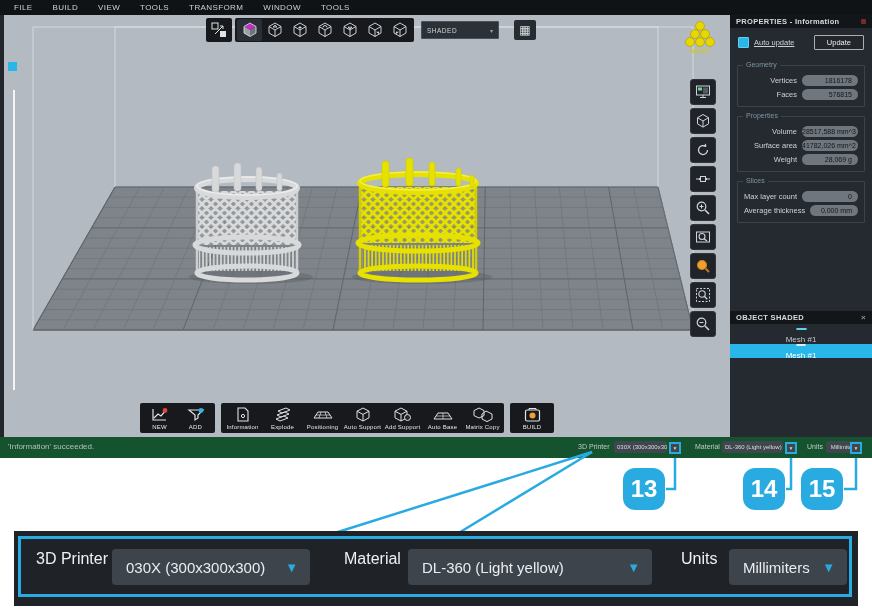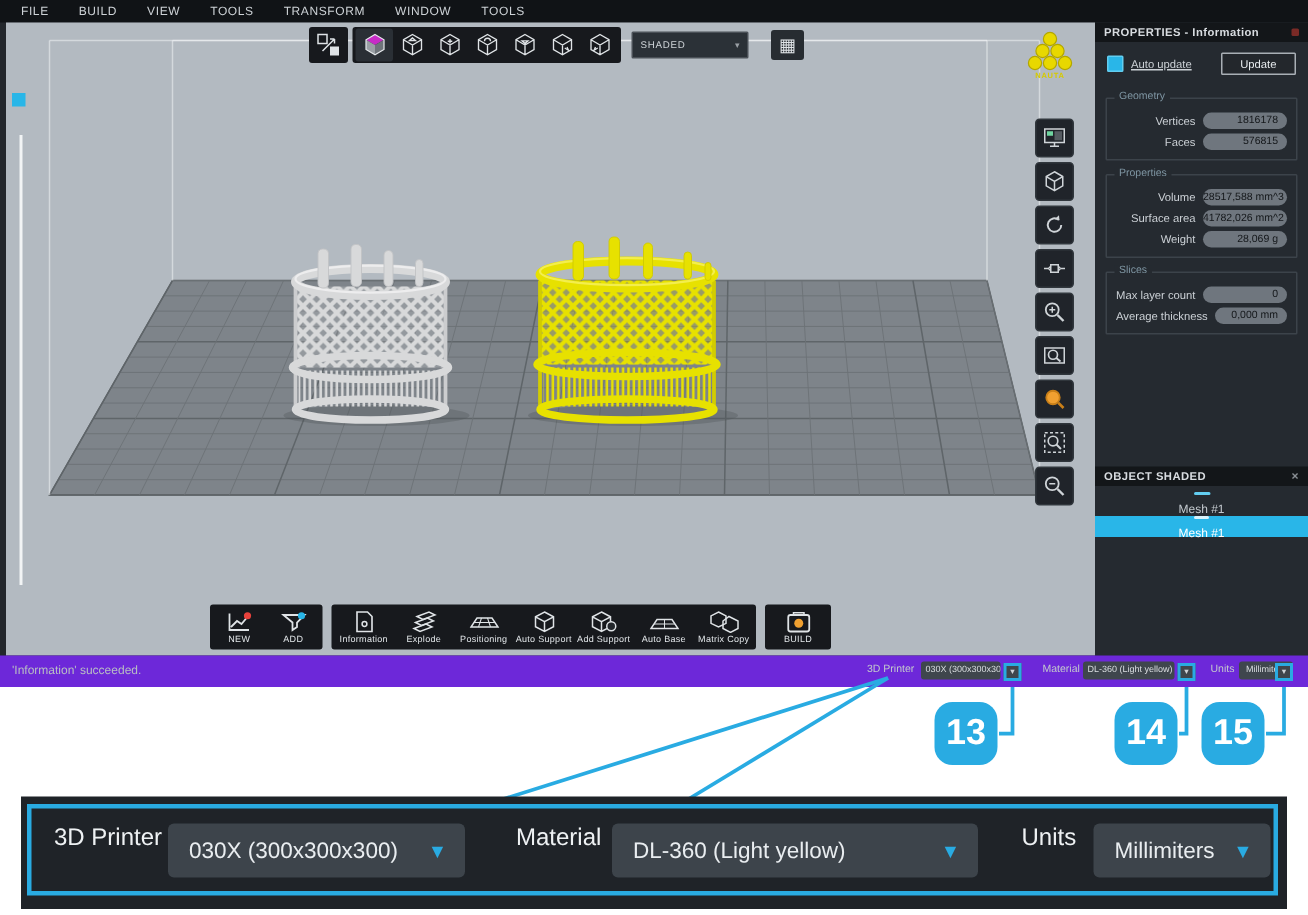--- a/index.html
+++ b/index.html
@@ -57,21 +57,21 @@
   .plabel{flex:1;text-align:right;font-size:7.5px;color:#ccd1d6;margin-right:5px;white-space:nowrap;}
   .pval{width:56px;height:11px;line-height:11px;background:#6f767e;border-radius:6px;font-size:7px;
         color:#14171a;text-align:right;padding-right:6px;box-sizing:border-box;white-space:nowrap;}
   .obwrap{position:absolute;left:0;top:296px;width:142px;}
   .obrow{display:flex;align-items:center;gap:5px;height:14px;padding:0 8px;margin-top:2px;flex-direction:column;}
   .obrow span{font-size:8px;color:#c3c9ce;}
   .obrow.sel{background:#29b6e8;margin:2px 0 0 0;padding:0 8px;}
   .obrow.sel span{color:#ffffff;}
   .chk2{width:8px;height:8px;border:1px solid #d8f2fb;background:#5fc9ee;border-radius:1px;}
   
-  .statusbar{position:absolute;left:0;top:437px;width:872px;height:21px;background:#6d28d9;}
+  .statusbar{position:absolute;left:0;top:437px;width:872px;height:21px;background:#14532d;}
   .smsg{position:absolute;left:8px;top:5px;font-size:8px;color:#b9bec3;}
   .slab{position:absolute;top:6px;font-size:7px;color:#c3c8cd;}
   .spill{position:absolute;top:4px;height:12px;line-height:12px;background:#3f464d;border-radius:2px;
          font-size:6px;color:#dadee1;text-align:center;white-space:nowrap;overflow:hidden;padding:0 3px;box-sizing:border-box;}
   .cyanbox{position:absolute;top:5px;width:12px;height:12px;border:2px solid #29abe2;background:#3f464d;
            box-sizing:border-box;display:flex;align-items:center;justify-content:center;
            font-size:5px;color:#cfd4d8;}
   
   .badge{position:absolute;width:42px;height:42px;background:#29abe2;border-radius:12px;
          color:#ffffff;font-size:24px;font-weight:bold;display:flex;align-items:center;justify-content:center;}

